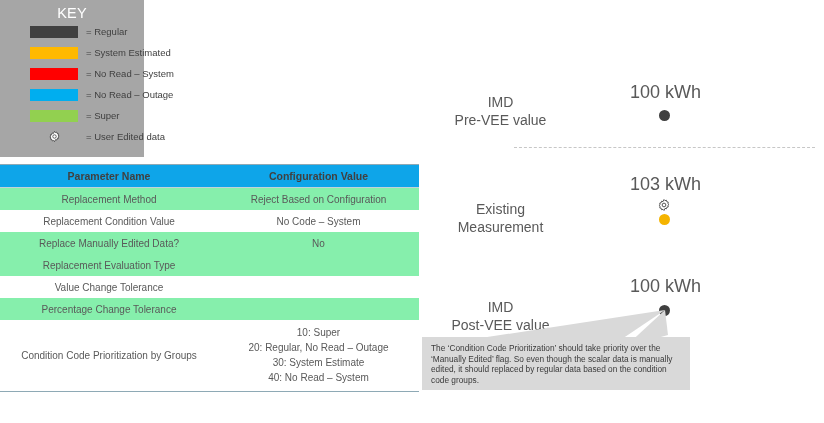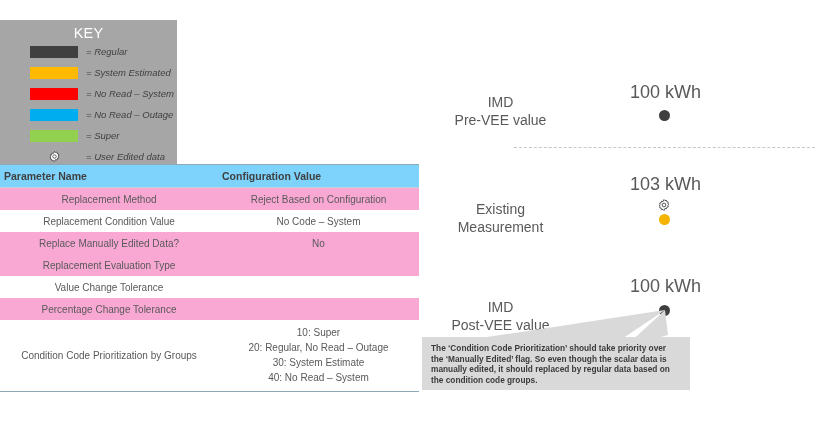--- a/index.html
+++ b/index.html
@@ -15,40 +15,38 @@
     font-family: "Liberation Sans", sans-serif;
     color: #595959;
     -webkit-font-smoothing: antialiased;
   }
 
   
   #key-panel {
     position: absolute;
     left: 0;
     top: 0;
-    width: 177px;
+    width: 144px;
     height: 157px;
     background: #a6a6a6;
-    margin-top: 20px;
   }
   #key-title {
     text-align: center;
     color: #ffffff;
     font-size: 14.5px;
     line-height: 14.5px;
     padding-top: 6px;
     letter-spacing: 0.2px;
   }
   .key-row {
     display: flex;
     align-items: center;
     height: 20px;
     margin-top: 1px;
     padding-left: 30px;
-    font-style: italic;
   }
   .key-swatch {
     width: 48px;
     height: 12px;
     flex: 0 0 48px;
   }
   .key-label {
     font-size: 9.5px;
     color: #404040;
     margin-left: 8px;
@@ -73,33 +71,33 @@
     table-layout: fixed;
   }
   #config-table tr.hdr-row {
     border-top: 1.4px solid #8ea9b5;
     border-bottom: 1.2px solid #c3d2d9;
   }
   #config-table th {
     font-size: 10.5px;
     font-weight: bold;
     color: #404040;
-    text-align: left;
+    text-align: center;
     padding: 5px 4px 5px 4px;
-    background: #7dd3fc;
+    background: #0ea5e9;
   }
   #config-table td {
     font-size: 10px;
     color: #595959;
     text-align: center;
     padding: 4px 4px;
     height: 14px;
     vertical-align: middle;
   }
-  #config-table tr.zebra td { background: #f9a8d4; }
+  #config-table tr.zebra td { background: #86efac; }
   #config-table tr.plain td { background: #ffffff; }
   #config-table tr.last-row td { border-bottom: 1.4px solid #8ea9b5; }
   #config-table td.cc-multi { line-height: 15px; padding: 5px 4px 6px 4px; }
   .col-param { width: 218px; }
   .col-value { width: 201px; }
 
   
   #diagram {
     position: absolute;
     left: 410px;
@@ -156,21 +154,20 @@
   }
   #callout-box {
     position: absolute;
     left: 12px;
     top: 47px;
     width: 268px;
     height: 53px;
     background: #d9d9d9;
     box-sizing: border-box;
     padding: 6px 17px 5px 9px;
-    font-weight: bold;
   }
   #callout-text {
     font-size: 8.3px;
     line-height: 10.6px;
     color: #3a3a3a;
   }
 </style>
 </head>
 <body>
 

